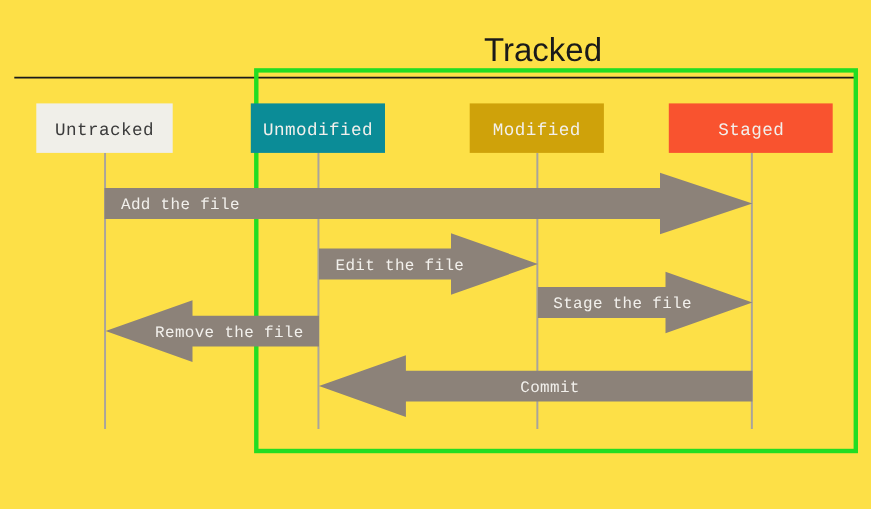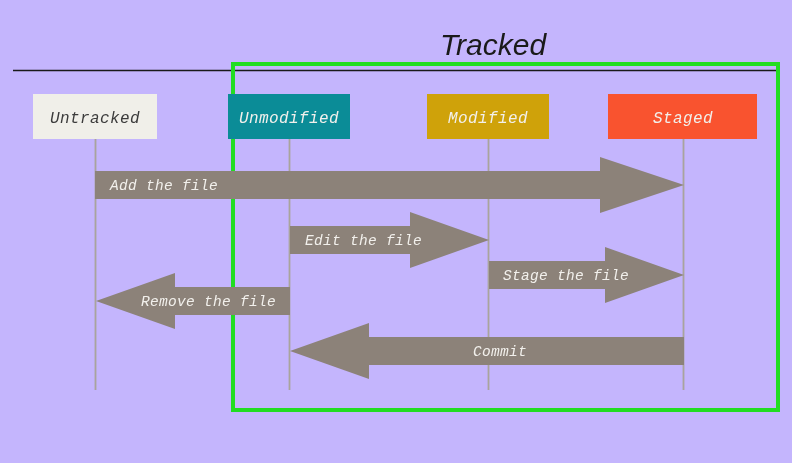--- a/index.html
+++ b/index.html
@@ -7,23 +7,22 @@
     padding: 0;
     background: #ffffff;
   }
   body {
     font-family: "Liberation Sans", sans-serif;
   }
   #canvas {
     position: relative;
     width: 792px;
     height: 463px;
-    background: #c4b5fd;
+    background: #fde047;
     overflow: hidden;
-    font-style: italic;
   }
   #diagram {
     position: absolute;
     left: 0;
     top: 0;
     width: 792px;
     height: 463px;
     display: block;
   }
   .box-label {

